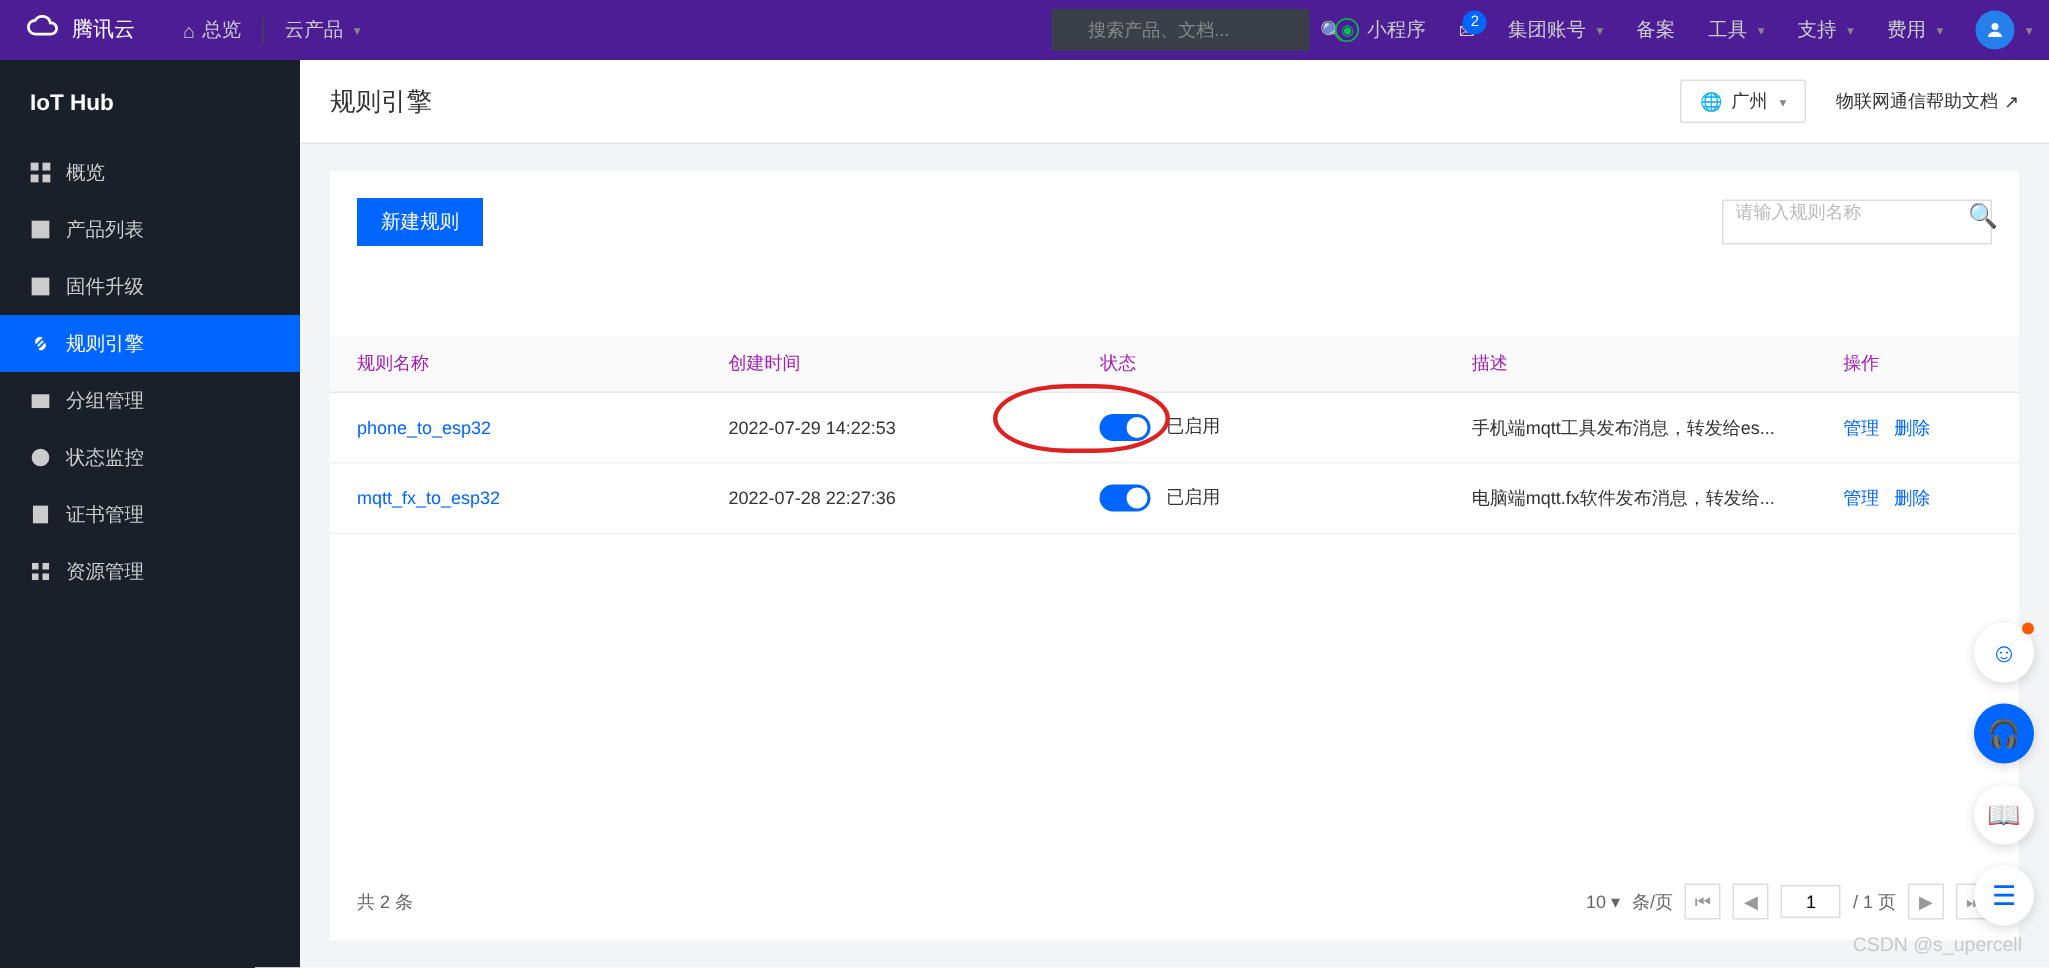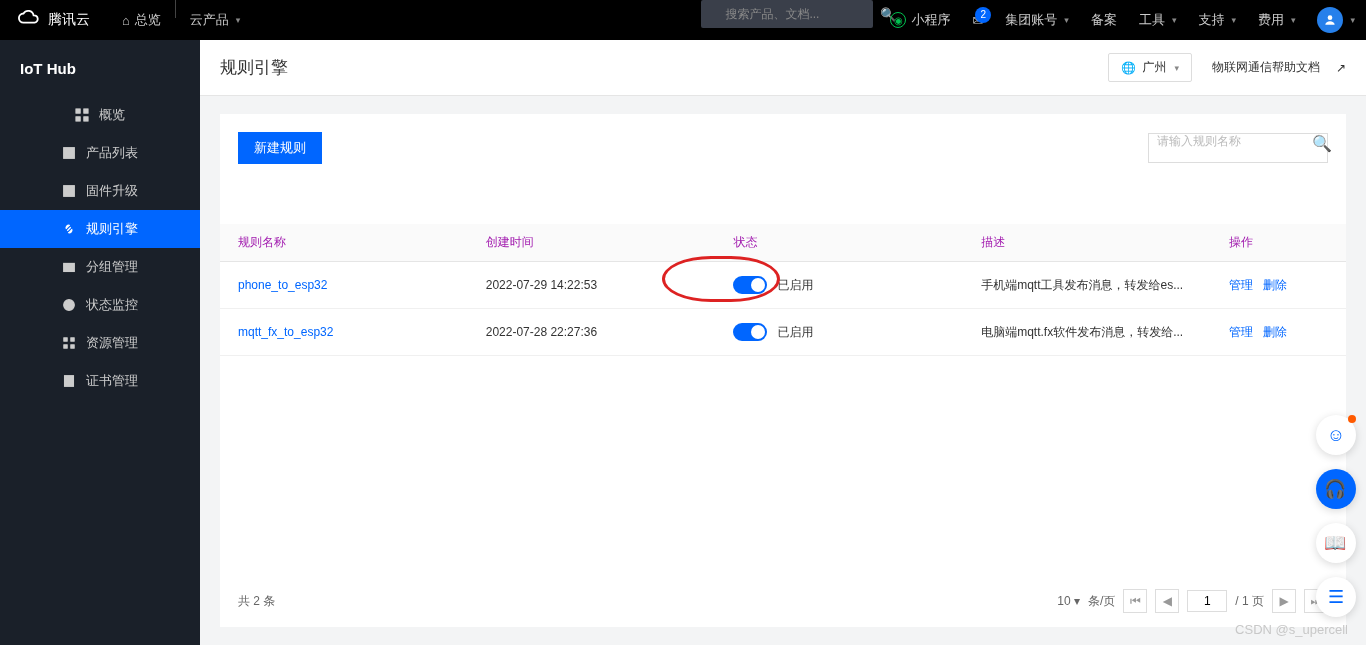--- a/index.html
+++ b/index.html
@@ -1,18 +1,18 @@
 <!DOCTYPE html>
 <html><head>
 <meta charset="utf-8">
 <style>
 * { margin: 0; padding: 0; box-sizing: border-box; font-family: -apple-system, BlinkMacSystemFont, "Segoe UI", "PingFang SC", "Microsoft YaHei", sans-serif; }
 body { background: #f5f5f5; width: 1366px; height: 645px; overflow: hidden; position: relative; }
 
-.top-nav { height: 40px; background: #000000; display: flex; color: #fff; font-size: 13px; }
+.top-nav { height: 40px; background: #4c1d95; display: flex; align-items: center; color: #fff; font-size: 13px; }
 .logo-area { display: flex; align-items: center; padding: 0 18px; gap: 8px; }
 .logo-icon svg { width: 22px; height: 22px; }
 .logo-text { font-size: 14px; font-weight: 500; }
 .nav-item { display: flex; align-items: center; gap: 5px; padding: 0 14px; height: 40px; cursor: pointer; color: #ccc; }
 .nav-divider { width: 1px; height: 18px; background: #444; }
 .chev-down { font-size: 9px; margin-left: 2px; color: #888; }
 .search-box { margin-left: auto; margin-right: 6px; display: flex; align-items: center; background: #3a3f4a; border-radius: 2px; height: 28px; width: 172px; padding: 0 24px; }
 .search-input { background: transparent; border: none; outline: none; color: #ccc; font-size: 12px; flex: 1; }
 .search-input::placeholder { color: #888; }
 .search-icon { color: #888; font-size: 13px; }
@@ -20,44 +20,44 @@
 .top-right .nav-item { padding: 0 11px; position: relative; }
 .circle-green { width: 16px; height: 16px; border: 1.5px solid #00c250; border-radius: 50%; display: flex; align-items: center; justify-content: center; color: #00c250; font-size: 10px; }
 .mail-icon { position: relative; }
 .badge { position: absolute; top: -6px; right: -8px; background: #0066ff; color: #fff; border-radius: 50%; width: 16px; height: 16px; font-size: 10px; display: flex; align-items: center; justify-content: center; }
 .avatar { width: 26px; height: 26px; border-radius: 50%; background: #2680eb; display: flex; align-items: center; justify-content: center; }
 .avatar svg { width: 14px; height: 14px; fill: #fff; }
 
 .main { display: flex; height: calc(100% - 40px); }
 .sidebar { width: 200px; background: #1a2029; color: #ccc; font-size: 13px; overflow-y: auto; }
 .sidebar-title { height: 56px; padding: 0 20px; display: flex; align-items: center; font-size: 15px; font-weight: 600; color: #fff; }
-.side-item { height: 38px; display: flex; align-items: center; padding: 0 20px; gap: 10px; cursor: pointer; justify-content: center; }
+.side-item { height: 38px; display: flex; align-items: center; padding: 0 20px; gap: 10px; cursor: pointer; }
 .side-item.active { background: #0066ff; color: #fff; }
 .side-icon { width: 14px; height: 14px; display: flex; align-items: center; justify-content: center; }
 .side-icon svg { width: 14px; height: 14px; fill: currentColor; stroke: currentColor; }
 
 .content { flex: 1; background: #f3f4f5; display: flex; flex-direction: column; overflow: hidden; }
 .page-header { background: #fff; height: 56px; display: flex; align-items: center; padding: 0 20px; border-bottom: 1px solid #e5e5e5; }
 .page-title { font-size: 17px; font-weight: 500; color: #333; }
 .header-right { margin-left: auto; display: flex; align-items: center; gap: 20px; font-size: 12px; }
 .region-btn { border: 1px solid #ddd; padding: 5px 12px; border-radius: 2px; display: flex; align-items: center; gap: 6px; cursor: pointer; color: #333; }
-.help-link { color: #333; display: flex; align-items: center; gap: 16px; cursor: pointer; }
+.help-link { color: #333; display: flex; align-items: center; gap: 4px; cursor: pointer; }
 
 .panel { margin: 18px 20px; background: #fff; flex: 1; display: flex; flex-direction: column; gap: 46px; }
 .toolbar { padding: 18px 18px 14px; display: flex; align-items: center; }
 .btn-primary { background: #0066ff; color: #fff; border: none; padding: 7px 16px; font-size: 13px; cursor: pointer; }
 .search-rule { margin-left: auto; border: 1px solid #ddd; display: flex; align-items: flex-start; height: 30px; width: 180px; padding: 0 8px; }
 .search-rule input { border: none; outline: none; flex: 1; font-size: 12px; }
 .search-rule input::placeholder { color: #bbb; }
 
 table { width: 100%; border-collapse: collapse; font-size: 12px; }
 thead th { text-align: left; padding: 10px 18px; color: #a21caf; font-weight: 400; border-bottom: 1px solid #e5e5e5; background: #fafafa; }
 tbody td { padding: 14px 18px; color: #333; border-bottom: 1px solid #f0f0f0; }
 .link { color: #0066ff; cursor: pointer; }
-.toggle-cell { display: flex; align-items: center; gap: 10px; }
+.toggle-cell { display: flex; align-items: flex-start; gap: 10px; }
 .toggle { width: 34px; height: 18px; background: #0066ff; border-radius: 9px; position: relative; cursor: pointer; }
 .toggle::after { content: ""; position: absolute; width: 14px; height: 14px; background: #fff; border-radius: 50%; top: 2px; right: 2px; }
 .actions .link { margin-right: 10px; }
 .desc-cell { max-width: 200px; white-space: nowrap; overflow: hidden; text-overflow: ellipsis; }
 
 .red-circle { position: absolute; border: 3px solid #d22; border-radius: 50% / 60%; width: 118px; height: 46px; pointer-events: none; }
 
 .table-footer { padding: 14px 18px; display: flex; align-items: center; font-size: 12px; color: #666; border-top: 0; margin-top: auto; }
 .pager { margin-left: auto; display: flex; align-items: center; gap: 8px; }
 .pager select, .pager input { border: 1px solid #ddd; padding: 3px 6px; font-size: 12px; }
@@ -194,36 +194,36 @@
         <span class="side-icon">
           <svg viewBox="0 0 16 16" fill="none" stroke-width="1.5">
             <circle cx="8" cy="8" r="6"></circle>
             <path d="M5 8l2-2 2 4 2-2"></path>
           </svg>
         </span>
         <span>状态监控</span>
       </div>
     <div class="side-item">
         <span class="side-icon">
+          <svg viewBox="0 0 16 16" fill="none" stroke-width="1.5">
+            <rect x="3" y="2" width="10" height="12"></rect>
+          </svg>
+        </span>
+        <span>证书管理</span>
+      </div>
+    <div class="side-item">
+        <span class="side-icon">
           <svg viewBox="0 0 16 16">
             <rect x="2" y="2" width="4" height="4"></rect>
             <rect x="10" y="2" width="4" height="4"></rect>
             <rect x="2" y="10" width="4" height="4"></rect>
             <rect x="10" y="10" width="4" height="4"></rect>
           </svg>
         </span>
         <span>资源管理</span>
-      </div>
-    <div class="side-item">
-        <span class="side-icon">
-          <svg viewBox="0 0 16 16" fill="none" stroke-width="1.5">
-            <rect x="3" y="2" width="10" height="12"></rect>
-          </svg>
-        </span>
-        <span>证书管理</span>
       </div>
   </div>
 
   <div class="content">
     <div class="page-header">
       <div class="page-title">规则引擎</div>
       <div class="header-right">
         <div class="region-btn">
           <span>🌐</span>
           <span>广州</span>

